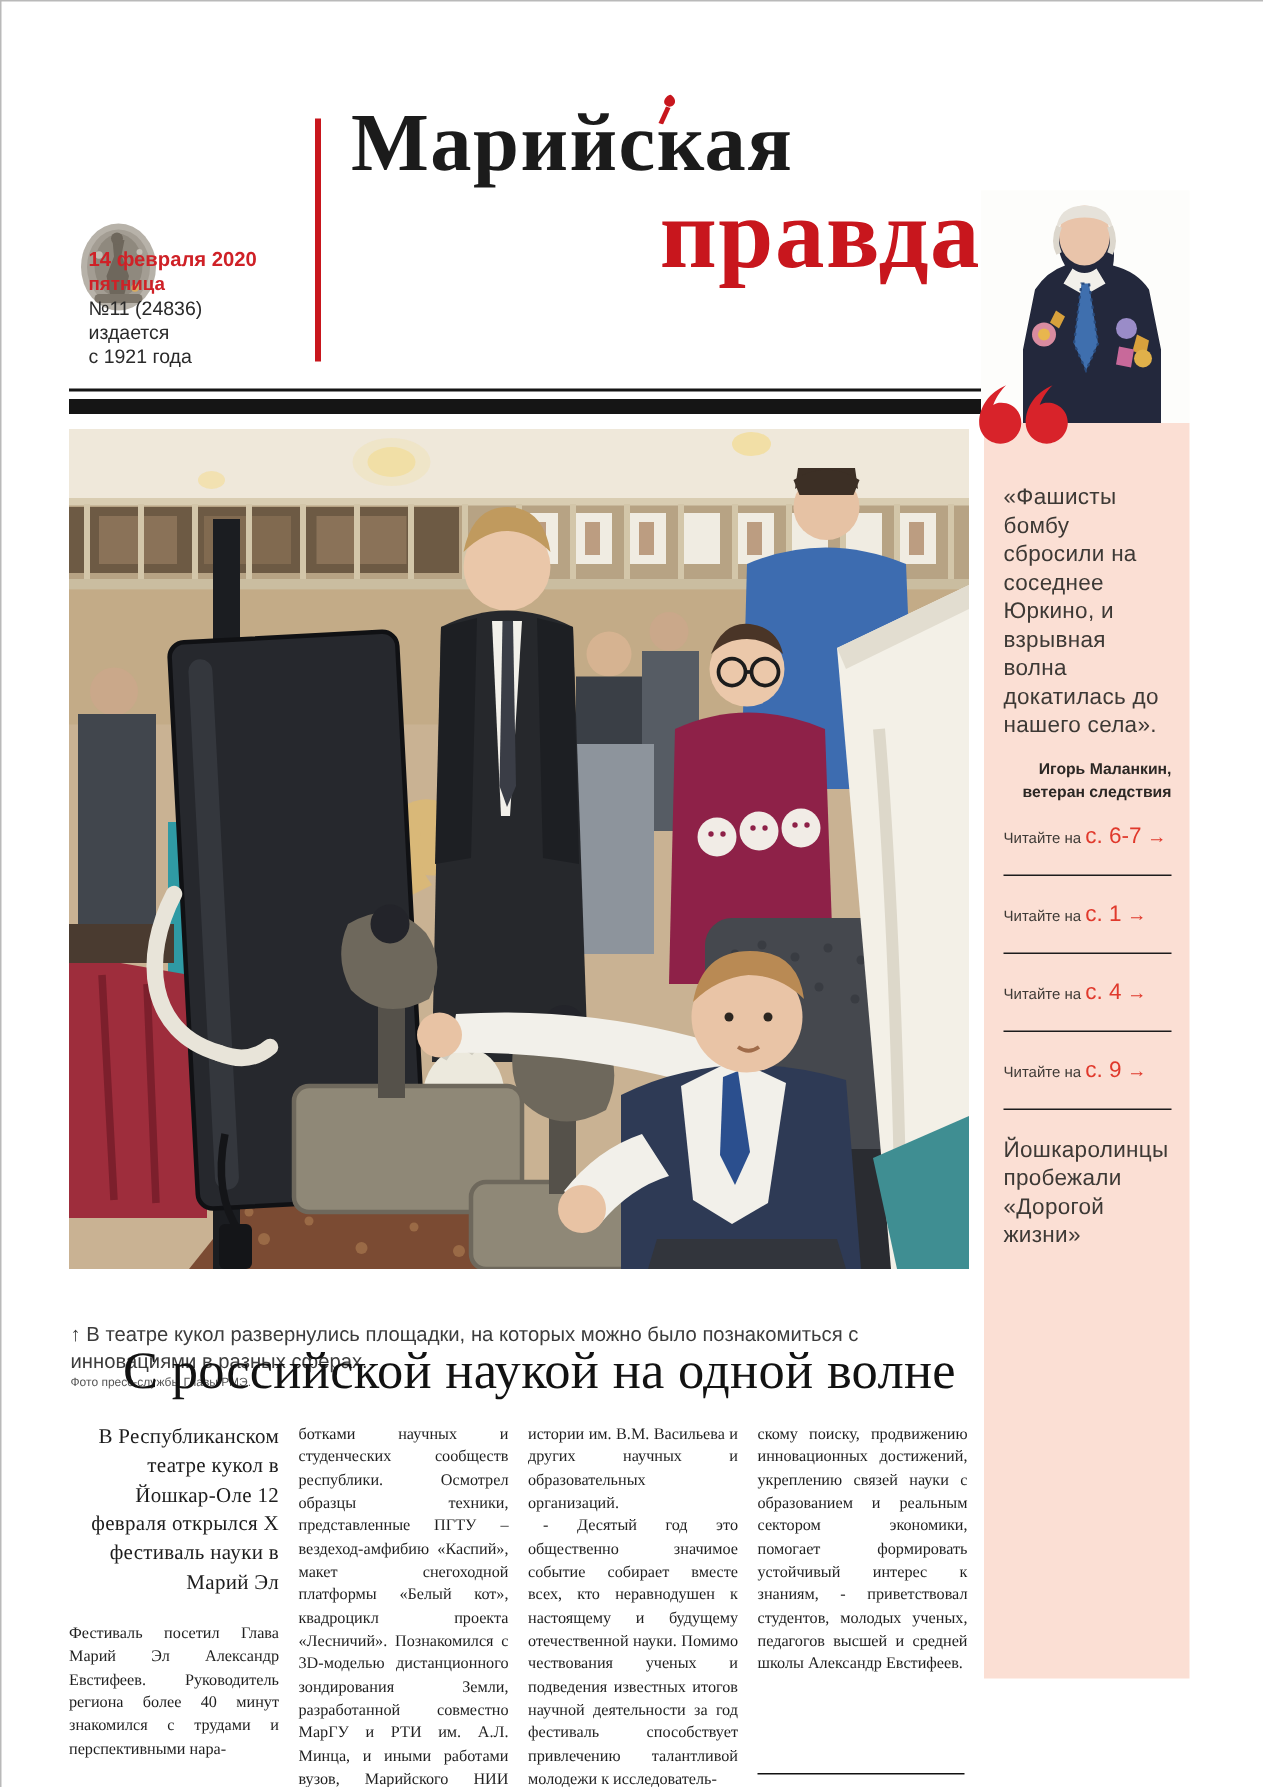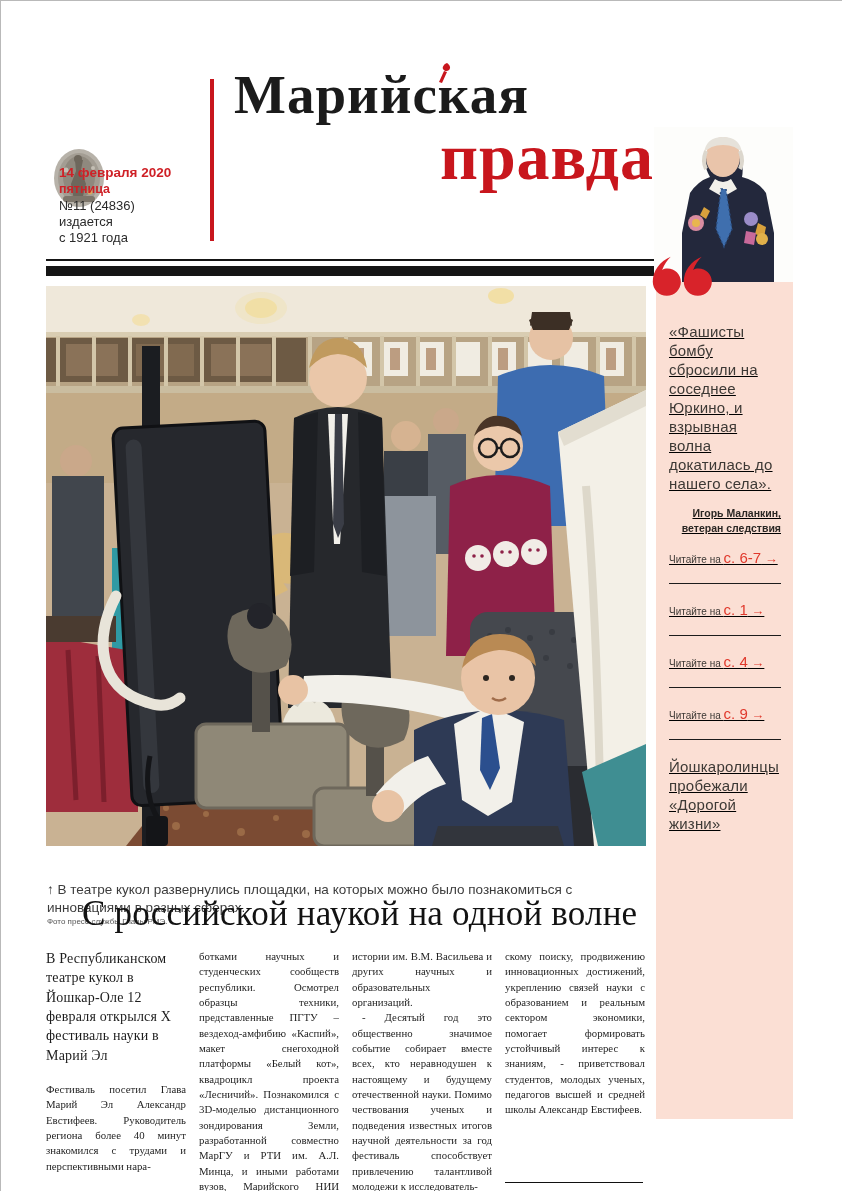--- a/index.html
+++ b/index.html
@@ -18,37 +18,37 @@
   .nameplate{position:absolute;left:233px;top:66px;width:420px;font-family:"Liberation Serif",serif;font-weight:bold;line-height:1;}
   .np1{font-size:55px;color:#1b1b1b;letter-spacing:1px;}
   .np2{font-size:66px;color:#c8161d;margin-left:55px;margin-top:2px;letter-spacing:1px;text-align:right;}
   .np-accent{position:absolute;left:204px;top:-4px;width:14px;height:20px;}
   .rule-thin{position:absolute;left:45px;top:258px;width:612px;height:2px;background:#151515;}
   .rule-thick{position:absolute;left:45px;top:265px;width:612px;height:10px;background:#151515;}
   .veteran{position:absolute;left:653px;top:126px;width:139px;height:156px;background:#fdfdfb;}
   
   .main-photo{position:absolute;left:45px;top:285px;width:600px;height:560px;background:#c9b293;}
   
-  .sidebar{position:absolute;left:655px;top:281px;width:137px;height:837px;background:#fbdfd4;box-sizing:border-box;padding:40px 12px 0 13px;text-decoration:underline;}
+  .sidebar{position:absolute;left:655px;top:281px;width:137px;height:837px;background:#fbdfd4;box-sizing:border-box;padding:40px 12px 0 13px;}
   .quote-marks{position:absolute;left:-4px;top:-26px;width:62px;height:52px;}
   .sb-quote{font-size:15px;color:#3d3935;line-height:1.27;letter-spacing:.2px;}
   .sb-author{margin-top:13px;font-size:10.5px;font-weight:bold;color:#2b2724;line-height:1.35;text-align:right;}
   .sb-read{margin-top:14px;font-size:10px;color:#3d3935;white-space:nowrap;}
   .sb-read .pg{font-size:15px;color:#e0392c;}
   .sb-read .ar{font-size:13px;color:#e0392c;}
   .sb-sep{border:none;border-top:1.3px solid #1c1c1c;margin:17px 0 17px 0;}
   .sb-teaser{font-size:15px;color:#3d3935;line-height:1.27;letter-spacing:.2px;}
   
   .caption{position:absolute;left:46px;top:880px;width:600px;color:#3c3c3c;font-size:13.5px;line-height:1.3;}
   .caption .credit{display:block;font-size:8px;color:#555;margin-top:1px;}
   .headline{position:absolute;left:45px;top:893px;width:600px;font-family:"Liberation Serif",serif;font-weight:normal;font-size:35px;color:#121212;letter-spacing:.2px;margin-left:36px;}
   
   .article{position:absolute;left:45px;top:948px;width:600px;display:flex;gap:13px;}
   .col{width:140px;font-family:"Liberation Serif",serif;font-size:10.8px;color:#1f1f1f;text-align:justify;line-height:1.42;}
-  .lead{font-size:14px;line-height:1.38;text-align:left;color:#1c1c1c;margin-bottom:17px;letter-spacing:.2px;}
+  .lead{font-size:14px;line-height:1.38;text-align:right;color:#1c1c1c;margin-bottom:17px;letter-spacing:.2px;}
   .col p{margin:0;}
   .p2{text-indent:10px;}
   .read2-rule{border:none;border-top:1.5px solid #111;margin:8px 0 6px 0;width:138px;}
   .read2{font-family:"Liberation Sans",sans-serif;font-size:10px;color:#3d3935;white-space:nowrap;}
   .read2 .pg{font-size:15px;color:#e0392c;}
   .read2-wrap{margin-top:64px;}
 </style>
 </head>
 <body>
 

